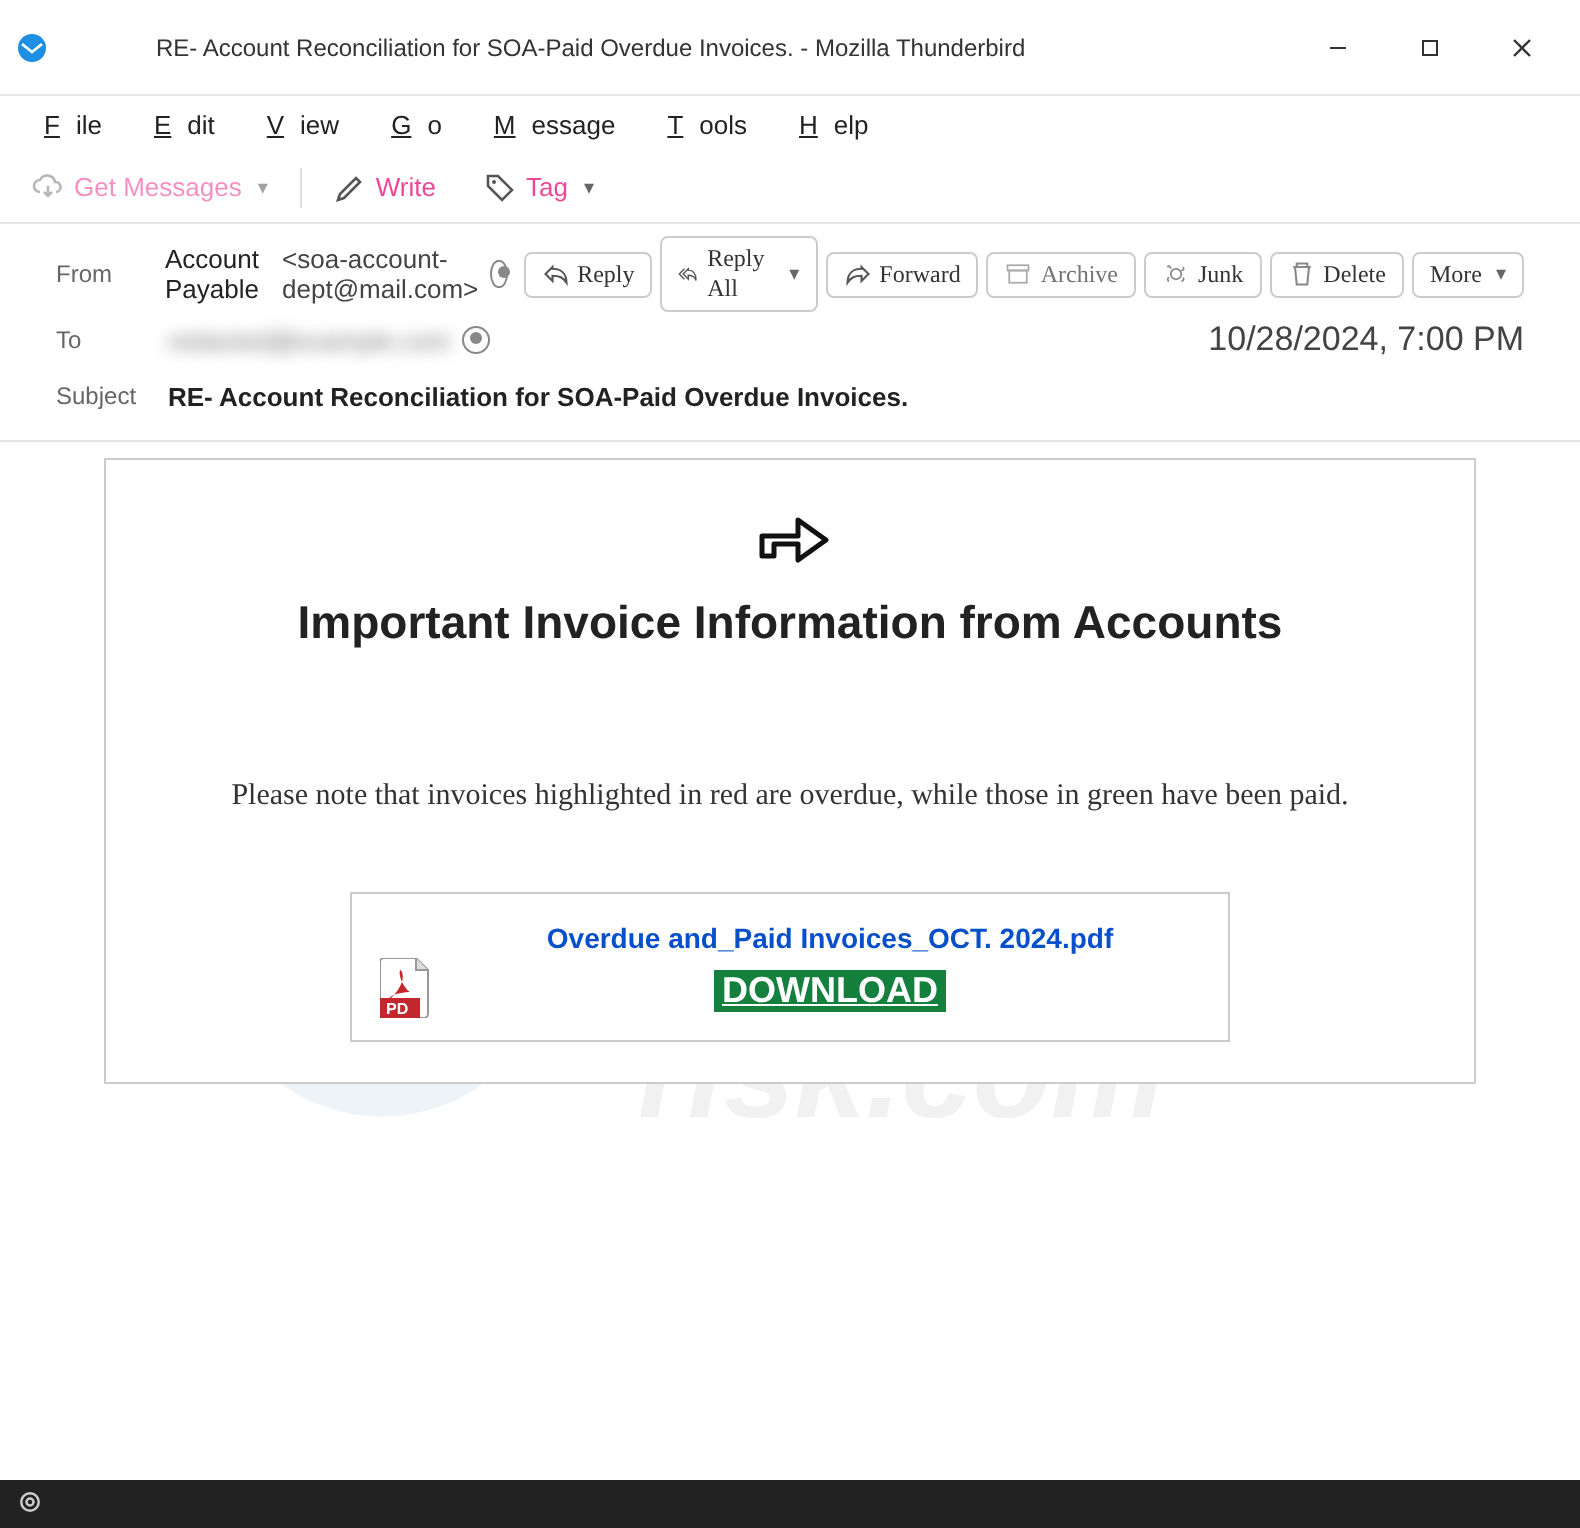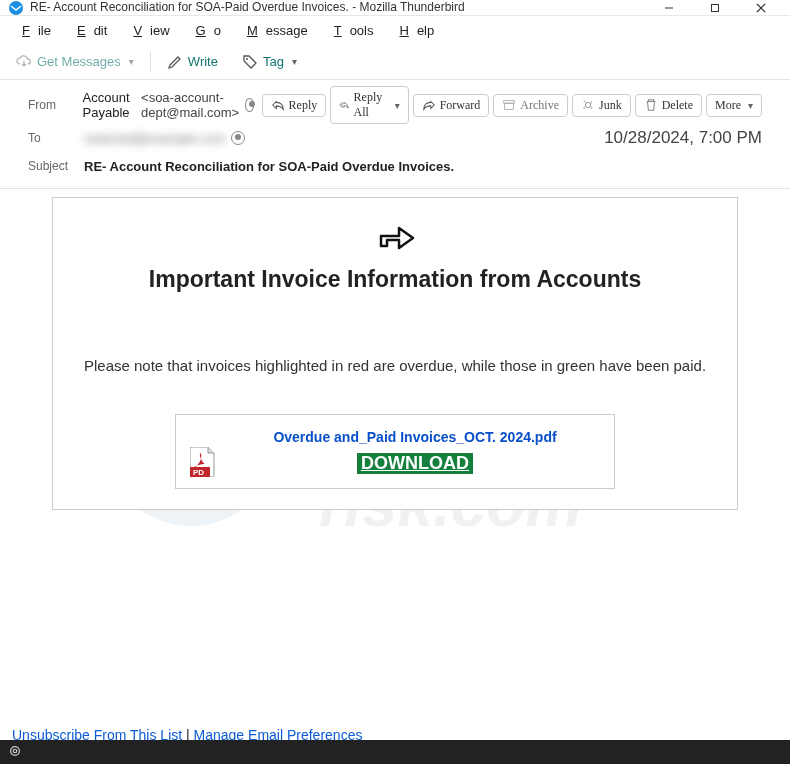--- a/index.html
+++ b/index.html
@@ -1,32 +1,32 @@
 <!DOCTYPE html>
 <html><head>
 <meta charset="utf-8">
 <style>
 * { box-sizing: border-box; margin: 0; padding: 0; }
 body { font-family: "Segoe UI", Arial, sans-serif; font-size: 13px; color: #222; background: #fff; width: 790px; height: 764px; overflow: hidden; position: relative; }
 
 
-.titlebar { height: 16px; background: #fff; display: flex; padding: 0 6px 0 8px; border-bottom: 1px solid #e8e8e8; }
+.titlebar { height: 48px; background: #fff; display: flex; align-items: center; padding: 0 6px 0 8px; border-bottom: 1px solid #e8e8e8; gap: 48px; }
 .titlebar .app-icon { width: 16px; height: 16px; margin-right: 6px; }
 .titlebar .title { flex: 1; font-size: 12px; color: #333; }
 .win-controls { display: flex; height: 100%; }
 .win-controls div { width: 46px; display: flex; align-items: center; justify-content: center; font-size: 14px; color: #333; cursor: pointer; }
 
 
 .menubar { height: 28px; display: flex; align-items: center; padding: 0 6px; gap: 2px; }
 .menubar span { padding: 4px 8px; font-size: 13px; cursor: pointer; border-radius: 3px; }
 .menubar span .ul { text-decoration: underline; }
 
 
 .toolbar { height: 36px; display: flex; align-items: center; padding: 0 8px; gap: 8px; border-bottom: 1px solid #e5e5e5; }
-.tbtn { display: flex; align-items: center; gap: 5px; padding: 4px 8px; border-radius: 4px; cursor: pointer; color: #0f766e; }
+.tbtn { display: flex; align-items: center; gap: 5px; padding: 4px 8px; border-radius: 4px; cursor: pointer; color: #ec4899; }
 .tbtn.disabled { opacity: .6; cursor: default; }
 .tbtn svg { width: 16px; height: 16px; }
 .sep { width: 1px; height: 20px; background: #ddd; }
 .drop::after { content: "▾"; font-size: 10px; margin-left: 3px; color: #666; }
 
 
 .headers { padding: 6px 28px 4px; font-size: 13px; }
 .hrow { display: flex; align-items: center; min-height: 28px; gap: 8px; }
 .hlabel { width: 48px; color: #666; font-size: 12px; }
 .hval { flex: 1; display: flex; align-items: center; gap: 6px; }
@@ -45,21 +45,21 @@
 .divider { height: 1px; background: #e3e3e3; margin-top: 4px; }
 
 
 .bodywrap { position: relative; background: #fff; height: 564px; overflow: hidden; }
 .watermark { position: absolute; inset: 0; pointer-events: none; opacity: .08; display: flex; align-items: center; justify-content: center; transform: translate(20px,-30px); }
 .watermark svg { width: 640px; height: 640px; }
 
 .emailcard { position: relative; margin: 8px 52px 0; border: 1px solid #ccc; background: #fff; padding: 18px 28px 20px; }
 .share-icon { display: block; margin: 0 auto 8px; }
 .h1 { font-family: Verdana, sans-serif; font-size: 23px; font-weight: 700; text-align: center; line-height: 1.35; color: #222; }
-.p1 { font-family: Liberation Sans, sans-serif; margin-top: 60px; text-align: center; font-size: 15px; color: #333; line-height: 1.5; }
+.p1 { font-family: Liberation Serif, serif; margin-top: 60px; text-align: center; font-size: 15px; color: #333; line-height: 1.5; }
 
 .attbox { margin: 36px auto 0; width: 440px; border: 1px solid #ccc; padding: 14px 16px 14px 56px; position: relative; text-align: center; }
 .pdf-icon { position: absolute; left: 14px; top: 32px; }
 .attlink { color: #0850c9; font-weight: 700; font-family: Verdana, sans-serif; font-size: 14px; }
 .dlbtn { display: inline-block; margin-top: 8px; background: #15803d; color: #fff; font-weight: 700; font-family: Verdana, sans-serif; font-size: 18px; padding: 0 4px; text-decoration: underline; cursor: pointer; }
 
 .unsub { text-align: center; margin-top: 24px; font-size: 11px; color: #184ea6; }
 .unsub a { color: #184ea6; text-decoration: underline; cursor: pointer; }
 
 .footer-links { position: absolute; left: 12px; bottom: 10px; font-size: 14px; }

